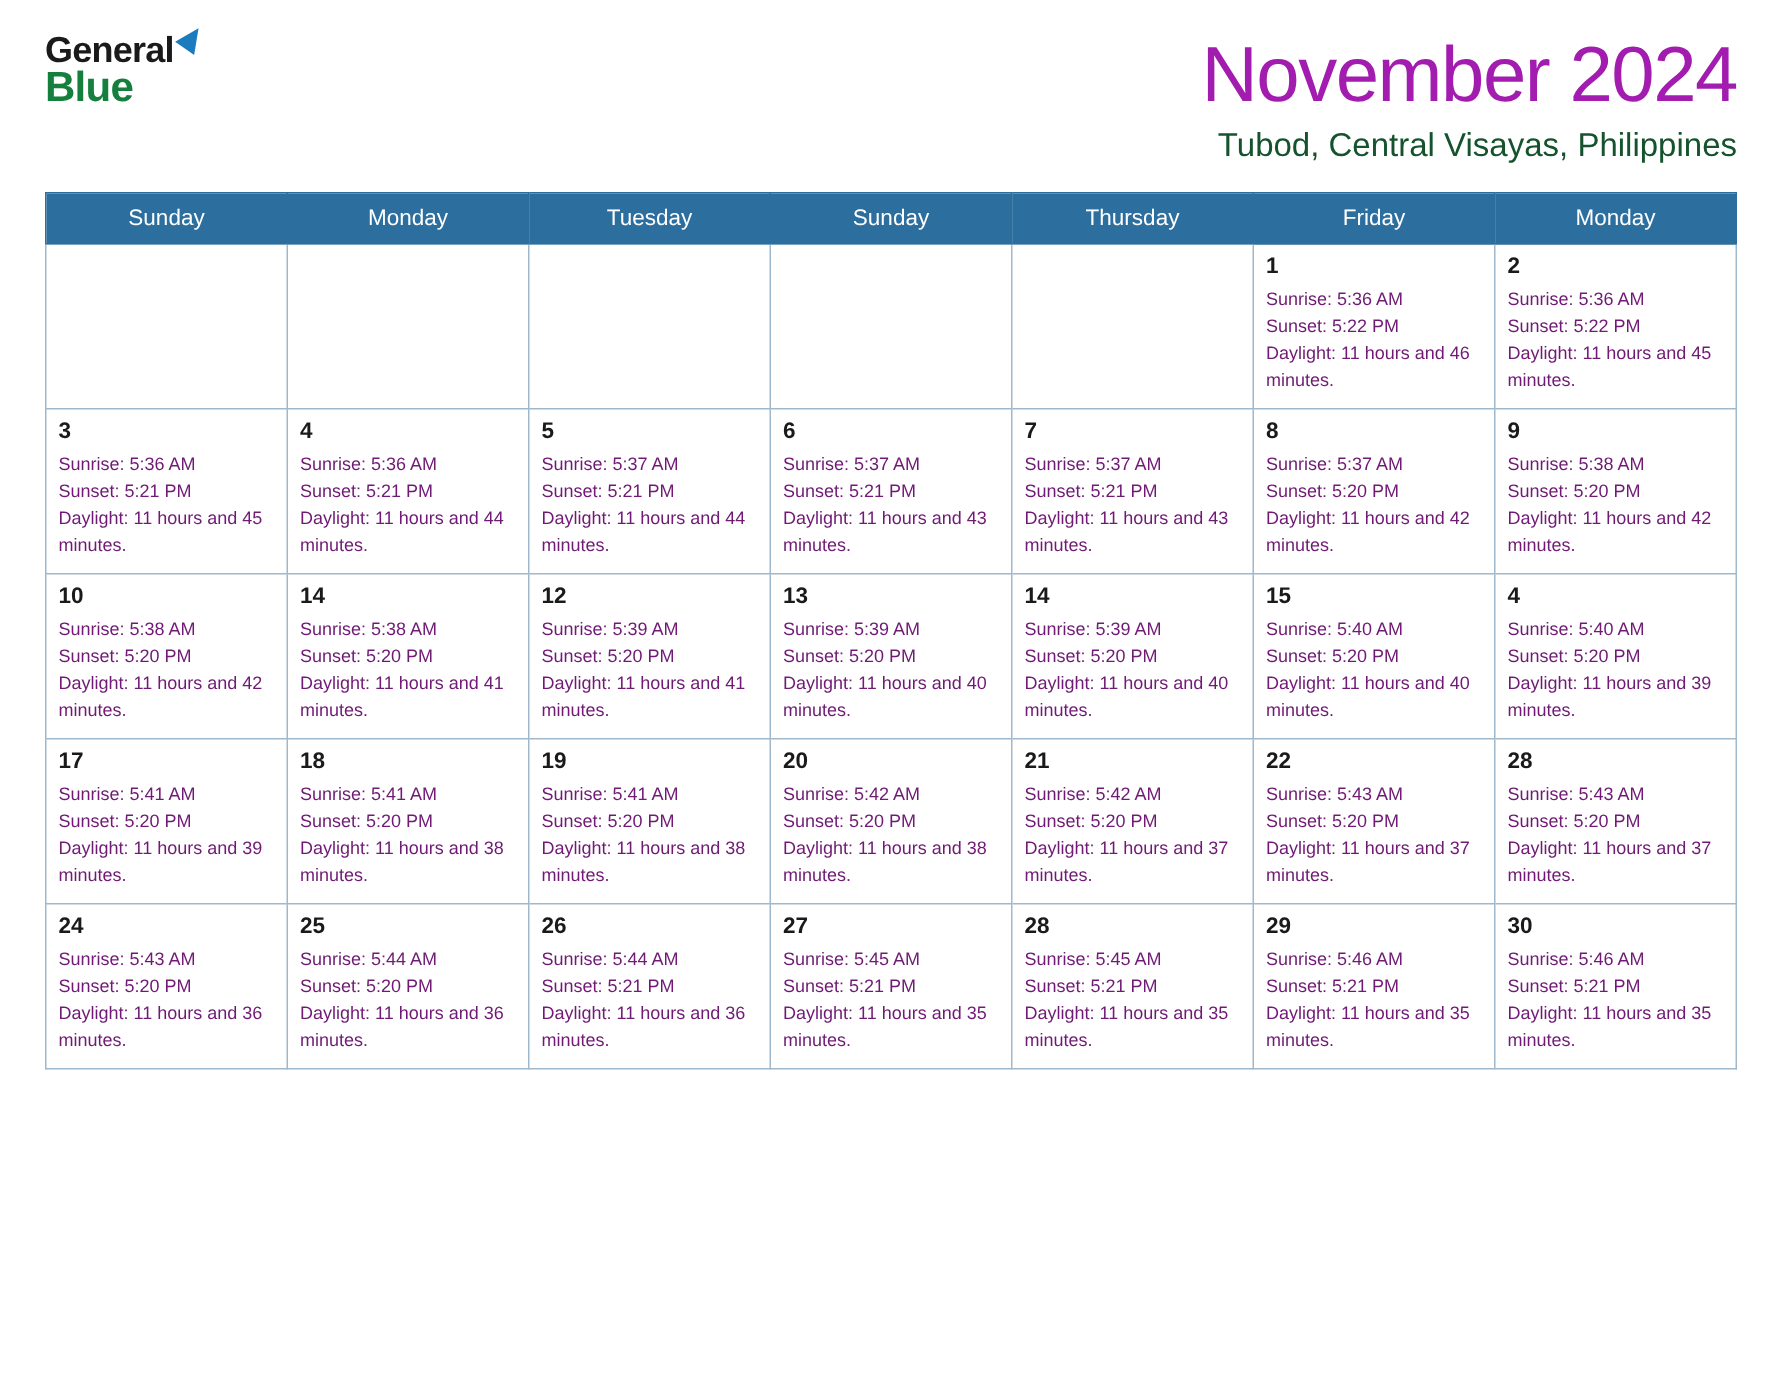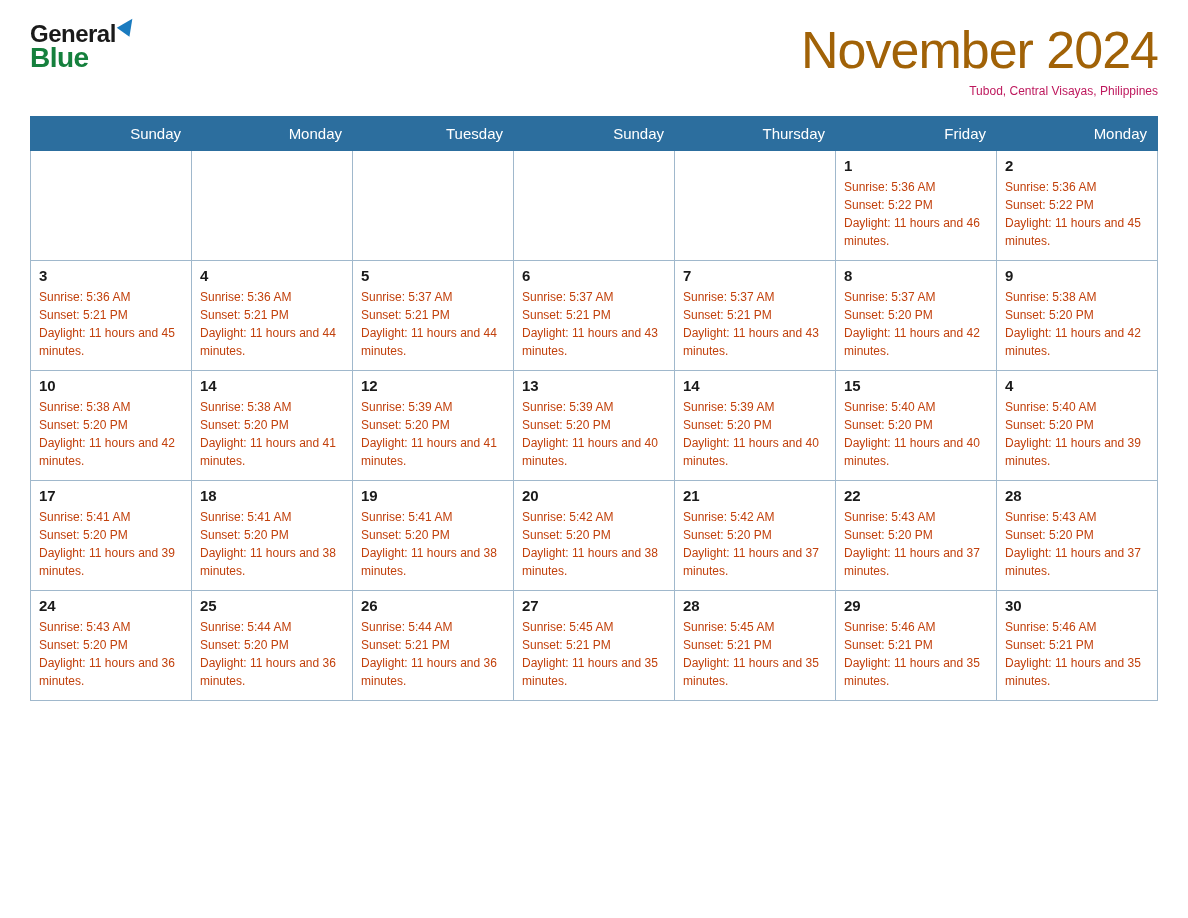--- a/index.html
+++ b/index.html
@@ -47,40 +47,40 @@
       transform: rotate(-30deg) skewX(-10deg);
       position: relative;
       top: -4px;
     }
     .title-block {
       text-align: right;
     }
     .month-title {
       font-size: 52px;
       font-weight: 300;
-      color: #a16207;
+      color: #a21caf;
       letter-spacing: -1px;
     }
     .location {
-      font-size: 12px;
-      color: #be185d;
+      font-size: 22px;
+      color: #14532d;
       margin-top: 4px;
     }
     .calendar {
       width: 100%;
       border-collapse: collapse;
       border: 1px solid #2c6e9e;
     }
     .calendar th {
       background-color: #2c6e9e;
       color: #fff;
       font-size: 15px;
       font-weight: normal;
       padding: 8px 10px;
-      text-align: right;
+      text-align: center;
       border: 1px solid #2c6e9e;
     }
     .calendar td {
       vertical-align: top;
       padding: 6px 8px;
       border: 1px solid #a0b8cc;
       font-size: 12px;
       color: #333;
       width: 14.28%;
       height: 110px;
@@ -88,21 +88,21 @@
     .day-num {
       font-size: 15px;
       font-weight: bold;
       color: #1a1a1a;
       display: block;
       margin-bottom: 4px;
     }
     .day-info {
       font-size: 12px;
       line-height: 1.5;
-      color: #c2410c;
+      color: #701a75;
     }
     .empty-cell {
       background: #fff;
     }
     .logo-text-row {
       display: flex;
       align-items: center;
     }
   </style>
 </head>

